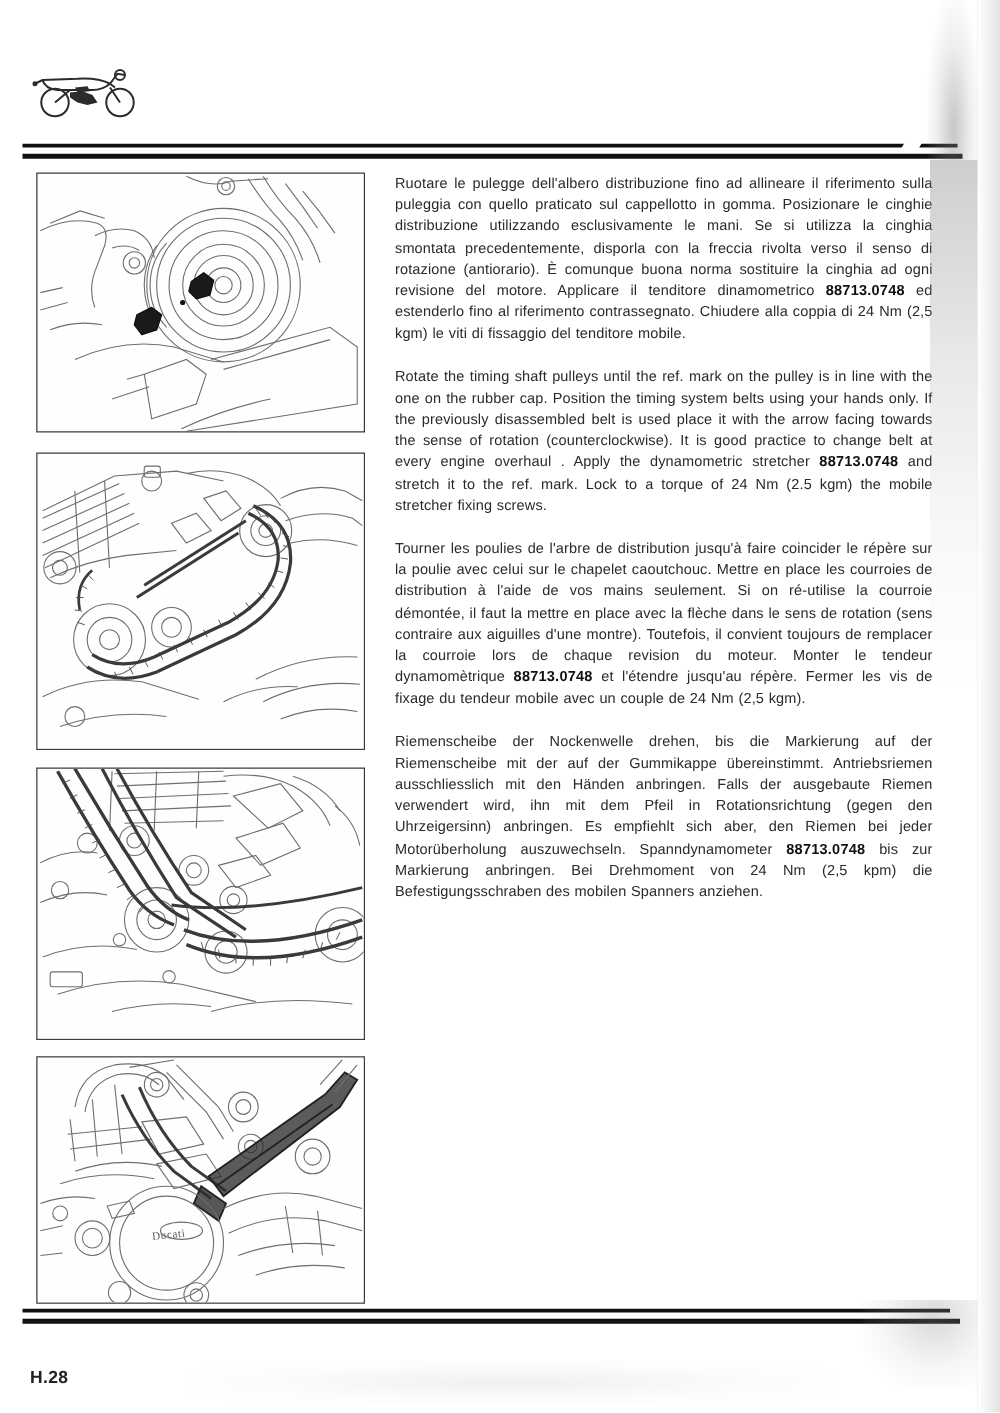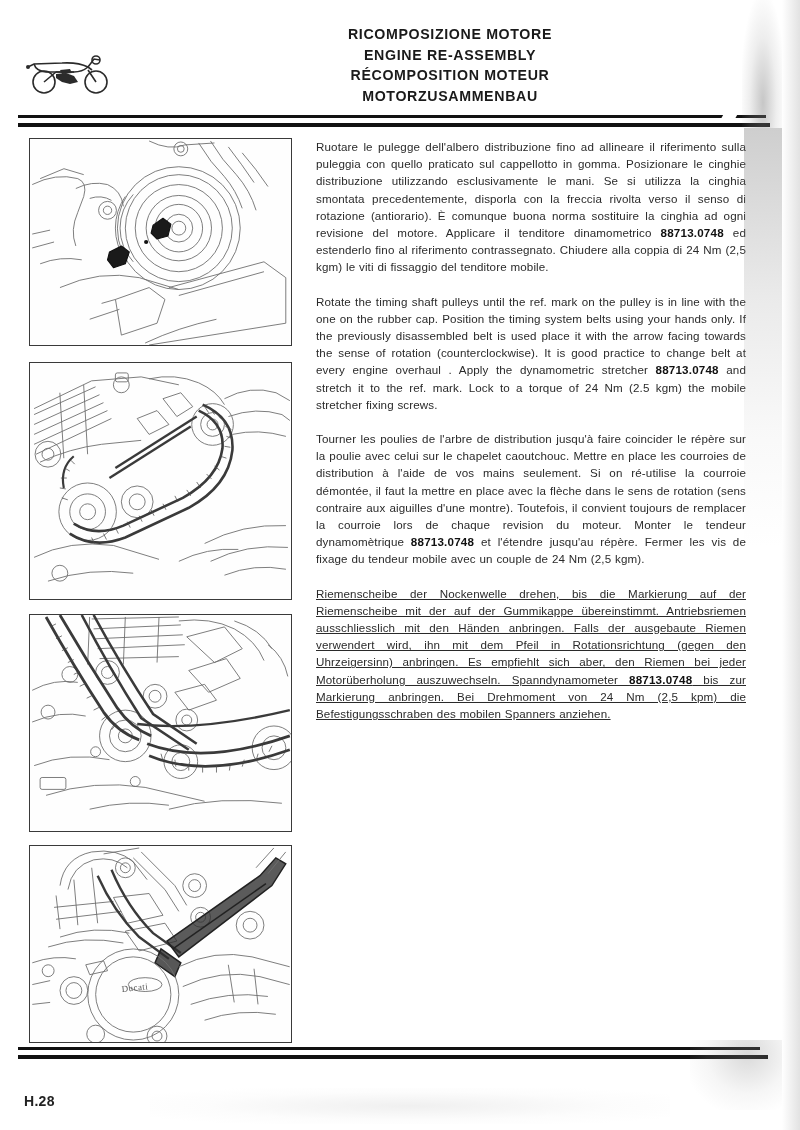--- a/index.html
+++ b/index.html
@@ -127,21 +127,21 @@
   .para {
     font-family: "Liberation Sans", sans-serif;
     font-size: 11.6px;
     line-height: 17.2px;
     color: #2a2a2a;
     text-align: justify;
     margin: 0 0 17px 0;
     letter-spacing: 0.12px;
     word-spacing: 0.4px;
   }
-  .para:last-child { margin-bottom: 16px; text-decoration: underline; }
+  .para:last-child { margin-bottom: 16px; }
   .para b {
     font-weight: bold;
     color: #111111;
     letter-spacing: 0.2px;
   }
 
   
   .page-num {
     position: absolute;
     top: 1093px; left: 24px;
@@ -171,26 +171,20 @@
           <circle cx="74" cy="12" r="4"></circle>
         </g>
         <g fill="#2b2b2b">
           <path d="M34 26 L44 25 L52 28 L56 34 L48 36 L40 34 L34 30 Z"></path>
           <path d="M38 22 L48 21 L50 25 L40 26 Z"></path>
           <circle cx="6" cy="19" r="2"></circle>
         </g>
       </svg>
     </div>
 
-    <div class="title-block">
-      <div class="title-line">RICOMPOSIZIONE MOTORE</div>
-      <div class="title-line">ENGINE RE-ASSEMBLY</div>
-      <div class="title-line">RÉCOMPOSITION MOTEUR</div>
-      <div class="title-line">MOTORZUSAMMENBAU</div>
-    </div>
   </div>
 
   <div class="rule-wrap rule-top">
     <div class="rule-bar thin" style="top:3px; width:748px;"></div>
     <div class="rule-bar" style="top:11px; width:752px;"></div>
     <div class="rule-notch" style="top:1px; left:722px;"></div>
   </div>
 
   <div class="photo" style="top:138px; height:208px;">
     <svg viewBox="0 0 263 208" xmlns="http://www.w3.org/2000/svg" aria-hidden="true">

